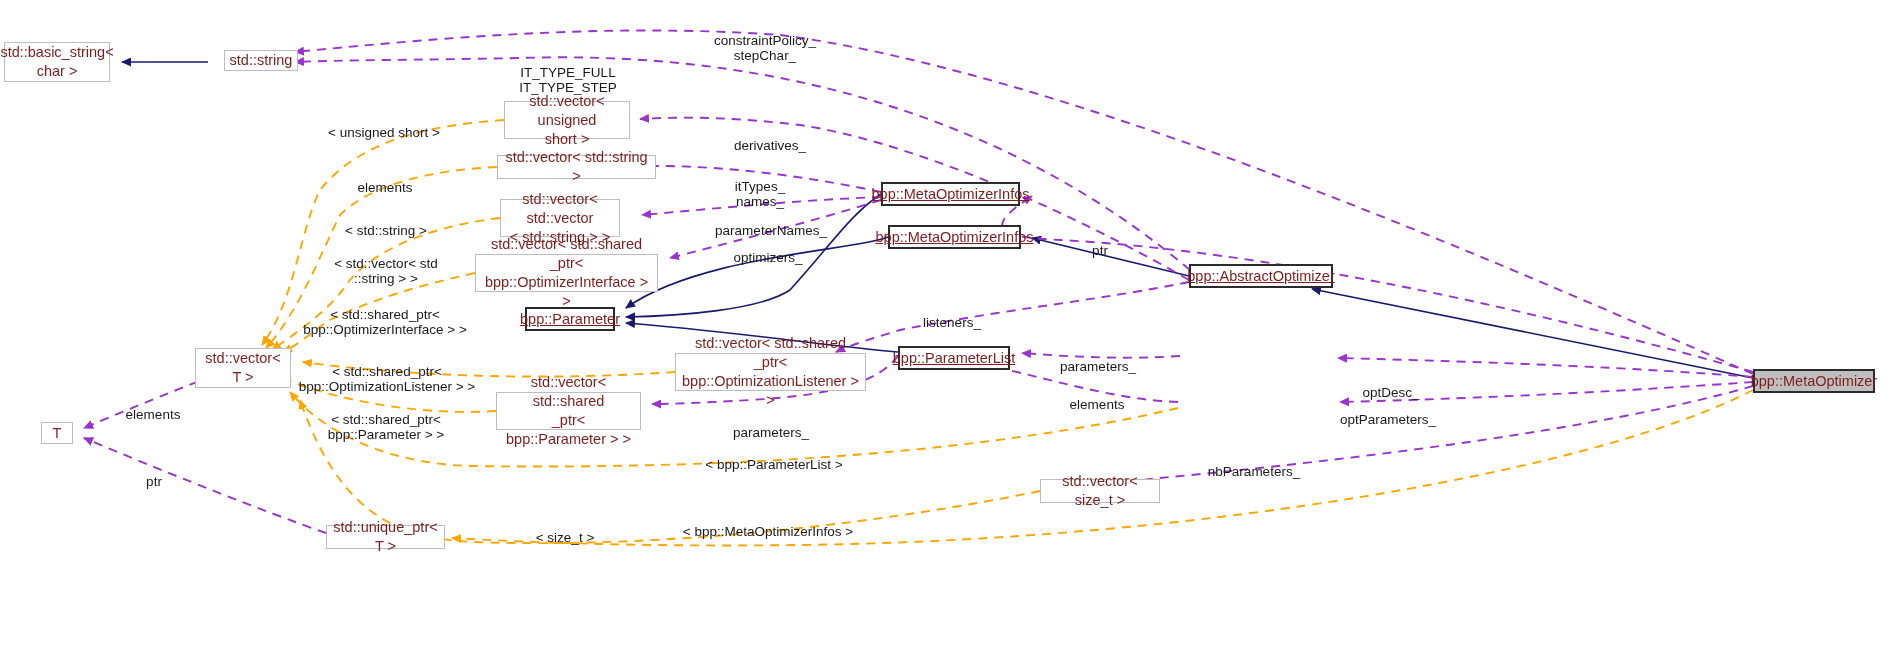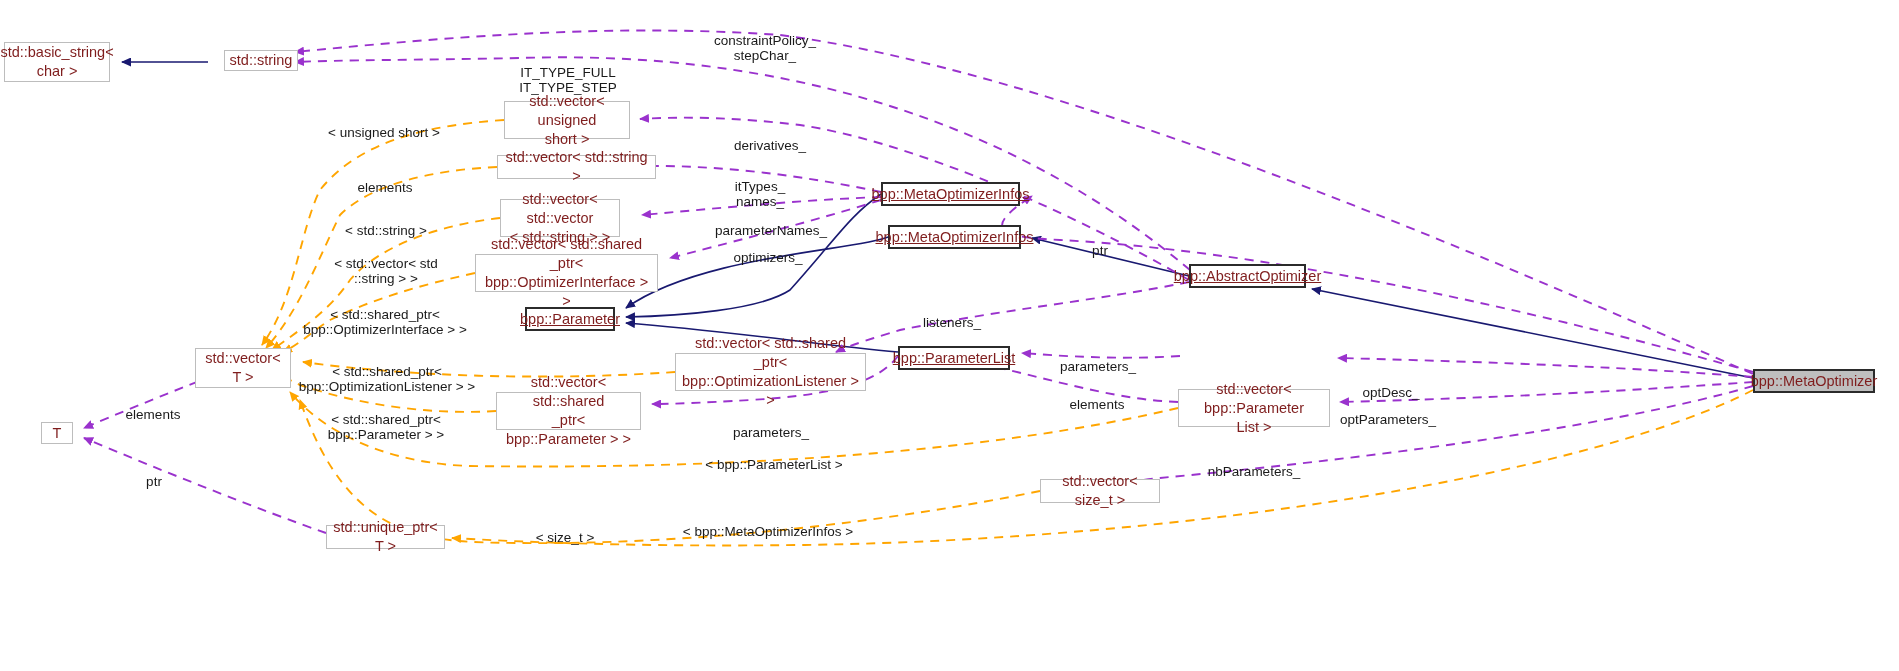--- a/index.html
+++ b/index.html
@@ -152,25 +152,23 @@
   <div class="node plain" style="left:326px;top:525px;width:119px;height:24px">std::unique_ptr&lt; T &gt;</div>
 
   <div class="node plain" style="left:1040px;top:479px;width:120px;height:24px">std::vector&lt; size_t &gt;</div>
 
   <div class="node strong" style="left:881px;top:182px;width:139px;height:24px">bpp::MetaOptimizerInfos</div>
 
   <div class="node strong" style="left:888px;top:225px;width:133px;height:24px">bpp::MetaOptimizerInfos</div>
 
   <div class="node strong" style="left:898px;top:346px;width:112px;height:24px">bpp::ParameterList</div>
 
-  <div class="node strong" style="left:1189px;top:264px;width:117px;height:24px">bpp::AbstractOptimizer</div>
-
-
-  <div class="node plain" style="left:1178px;top:389px;width:152px;height:38px">std::vector&lt; bpp::Parameter
-List &gt;</div>
+  <div class="node strong" style="left:1189px;top:264px;width:144px;height:24px">bpp::AbstractOptimizer</div>
+
+
 
   <div class="node current" style="left:1753px;top:369px;width:122px;height:24px">bpp::MetaOptimizer</div>
 
   <div class="edge-label" style="left:765px;top:16px">constraintPolicy_
 stepChar_</div>
   <div class="edge-label" style="left:568px;top:48px">IT_TYPE_FULL
 IT_TYPE_STEP</div>
   <div class="edge-label" style="left:384px;top:100px">&lt; unsigned short &gt;</div>
   <div class="edge-label" style="left:770px;top:113px">derivatives_</div>
   <div class="edge-label" style="left:385px;top:155px">elements</div>

